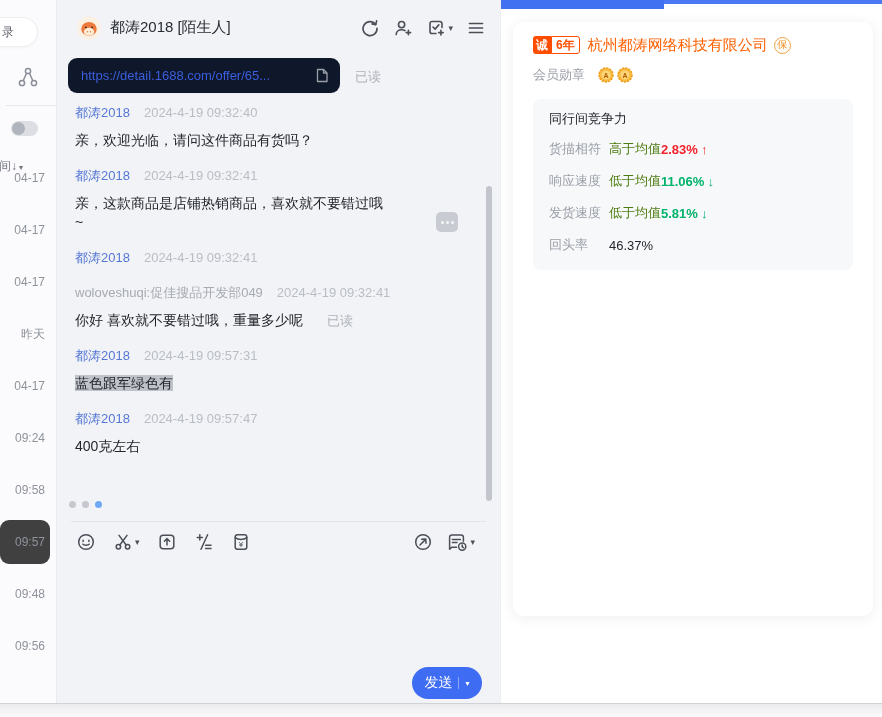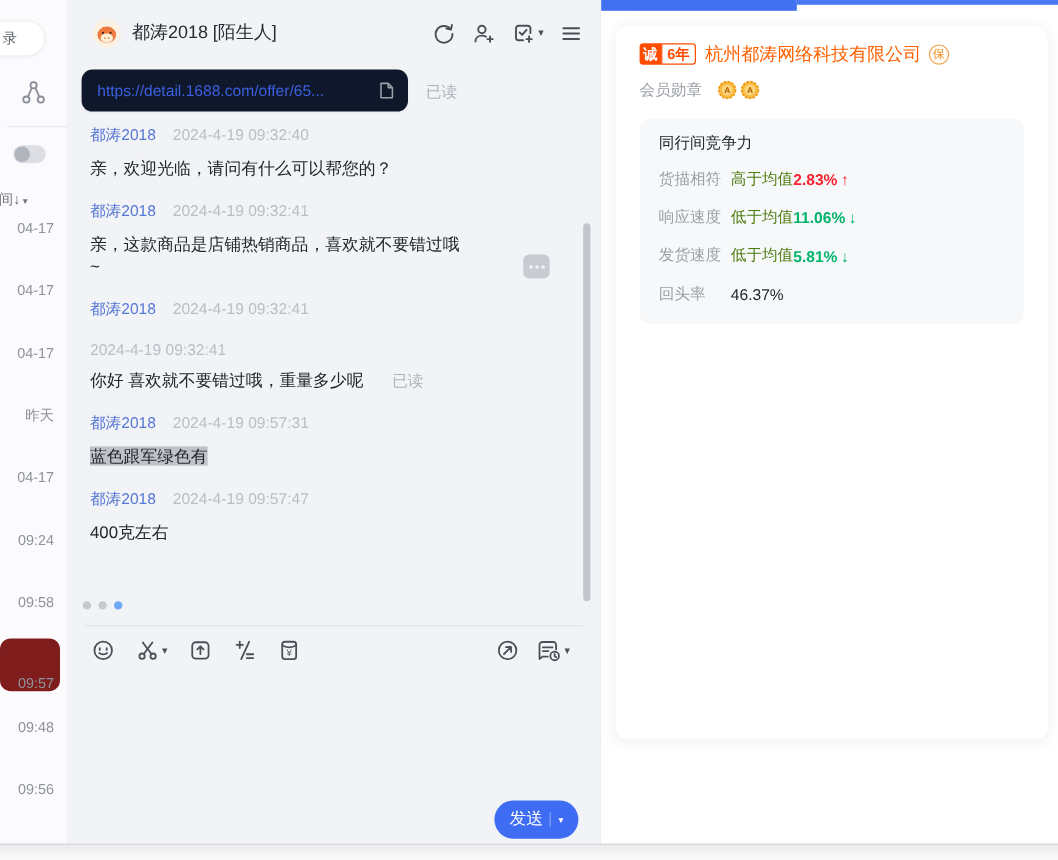--- a/index.html
+++ b/index.html
@@ -9,23 +9,23 @@
 
   
   #sidebar { position:absolute; left:0; top:0; width:57px; height:703px; background:#fbfbfd; border-right:1px solid #ececf0; overflow:hidden; }
   .sd-pill { position:absolute; left:-22px; top:17px; width:60px; height:30px; background:#fff; border:1px solid #efeff2; border-radius:15px; box-shadow:0 1px 3px rgba(0,0,0,.04); line-height:28px; padding-left:23px; font-size:12px; color:#5a5e66; }
   .sd-org { position:absolute; left:17px; top:66px; }
   .sd-div { position:absolute; left:6px; right:0; top:105px; height:1px; background:#e8e8ec; }
   .sd-toggle { position:absolute; left:11px; top:121px; width:27px; height:15px; background:#dcdee3; border-radius:8px; }
   .sd-toggle .knob { position:absolute; left:1px; top:1px; width:13px; height:13px; border-radius:50%; background:#b0b4bd; }
   .sd-sort { position:absolute; left:-13px; top:158px; font-size:12px; color:#70747d; white-space:nowrap; }
   .sd-sort .caret { font-size:8px; margin-left:2px; color:#70747d; }
-  #sd-list { position:absolute; left:0; top:168px; width:50px; }
+  #sd-list { position:absolute; left:0; top:156px; width:50px; }
   .sd-item { width:50px; height:44px; margin-bottom:8px; display:flex; align-items:center; justify-content:flex-end; padding-right:5px; font-size:12px; color:#8e929b; cursor:pointer; }
-  .sd-item.selected { background:#7f1d1d; border-radius:9px;align-items:flex-end; }
+  .sd-item.selected { background:#404040; border-radius:9px; }
 
   
   #chat { position:absolute; left:57px; top:0; width:443px; height:703px; background:#f2f3f6; }
   #chat-header { position:absolute; left:0; top:0; width:100%; height:55px; display:flex; align-items:center; }
   .avatar { width:24px; height:24px; margin-left:20px; border-radius:50%; overflow:hidden; flex:none; }
   .peer-title { margin-left:9px; font-size:15px; color:#272b33; white-space:nowrap; }
   .peer-tag { margin-left:4px; font-size:15px; color:#272b33; }
   .hdr-icons { position:absolute; right:14px; top:0; height:55px; display:flex; align-items:center; gap:13px; }
   .icon-btn { display:flex; align-items:center; cursor:pointer; }
   .caret-sm { font-size:9px; color:#4b4f58; margin-left:2px; }
@@ -221,21 +221,21 @@
     <span class="link-read">已读</span>
 
     <div id="messages">
 
         <div class="msg">
           <div class="msg-head">
             <span class="sender blue">都涛2018</span>
             <span class="mtime">2024-4-19 09:32:40</span>
           </div>
           <div class="msg-body">
-            <span class="mcontent">亲，欢迎光临，请问有什么可以帮您的？</span>
+            <span class="mcontent">亲，欢迎光临，请问这件商品有货吗？</span>
           </div>
         </div>
 
         <div class="msg">
           <div class="msg-head">
             <span class="sender blue">都涛2018</span>
             <span class="mtime">2024-4-19 09:32:41</span>
           </div>
           <div class="msg-body">
             <span class="mcontent">亲，这款商品是店铺热销商品，喜欢就不要错过哦
@@ -245,20 +245,21 @@
 
         <div class="msg">
           <div class="msg-head">
             <span class="sender blue">都涛2018</span>
             <span class="mtime">2024-4-19 09:32:41</span>
           </div>
         </div>
 
         <div class="msg">
           <div class="msg-head">
+            <span class="sender gray">woloveshuqi:促佳搜品开发部049</span>
             <span class="mtime">2024-4-19 09:32:41</span>
           </div>
           <div class="msg-body">
             <span class="mcontent">你好 喜欢就不要错过哦，重量多少呢</span><span class="mread">已读</span>
           </div>
         </div>
 
         <div class="msg">
           <div class="msg-head">
             <span class="sender blue">都涛2018</span>

